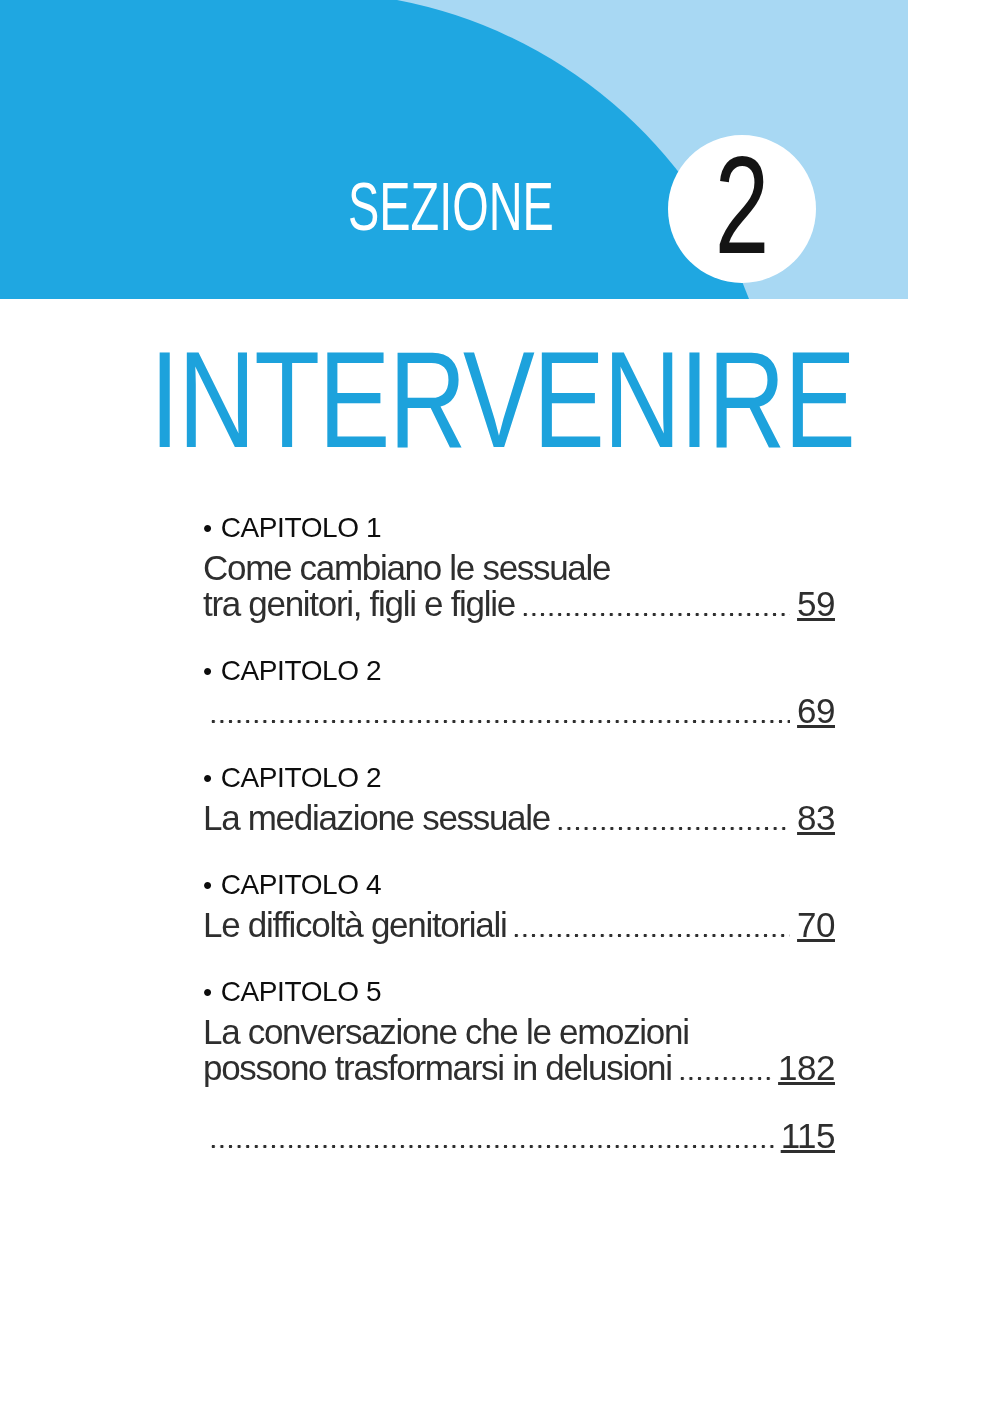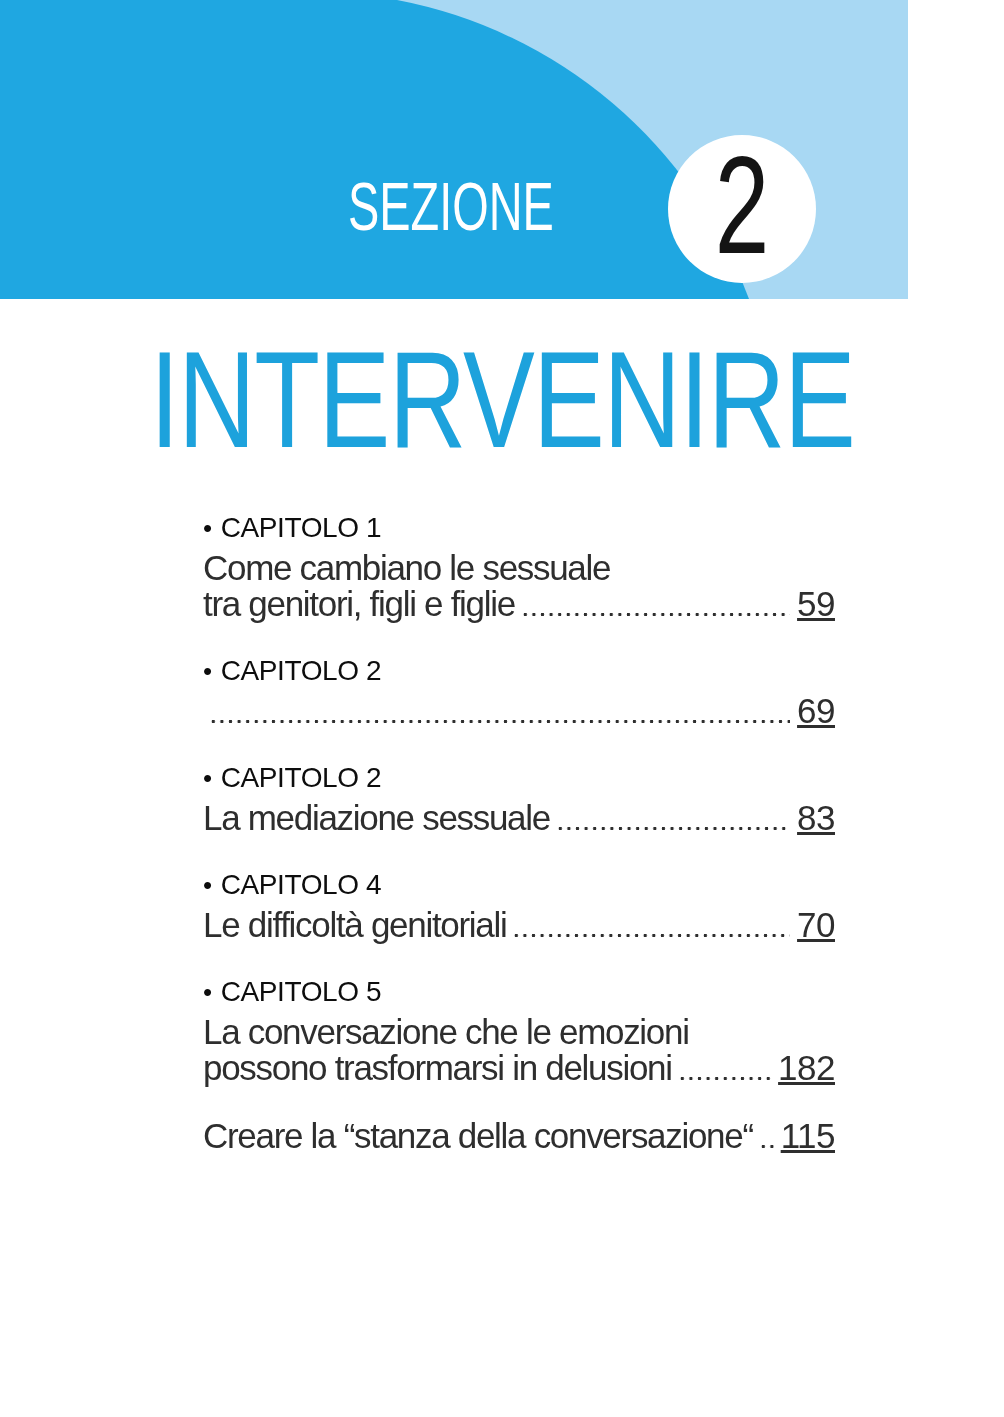--- a/index.html
+++ b/index.html
@@ -150,21 +150,20 @@
             <span class="line-text">possono trasformarsi in delusioni</span>
             <span class="leader"></span>
             <span class="pagenum">182</span>
           </div>
         </div>
   </div>
 
   <div class="entry">
     <div class="entry-lines">
           <div class="line">
-            <span class="line-text">Creare la “stanza della conversazione“</span>
             <span class="leader"></span>
             <span class="pagenum">115</span>
           </div>
         </div>
   </div>
 </div>
 
 </div>
 
 </body></html>

